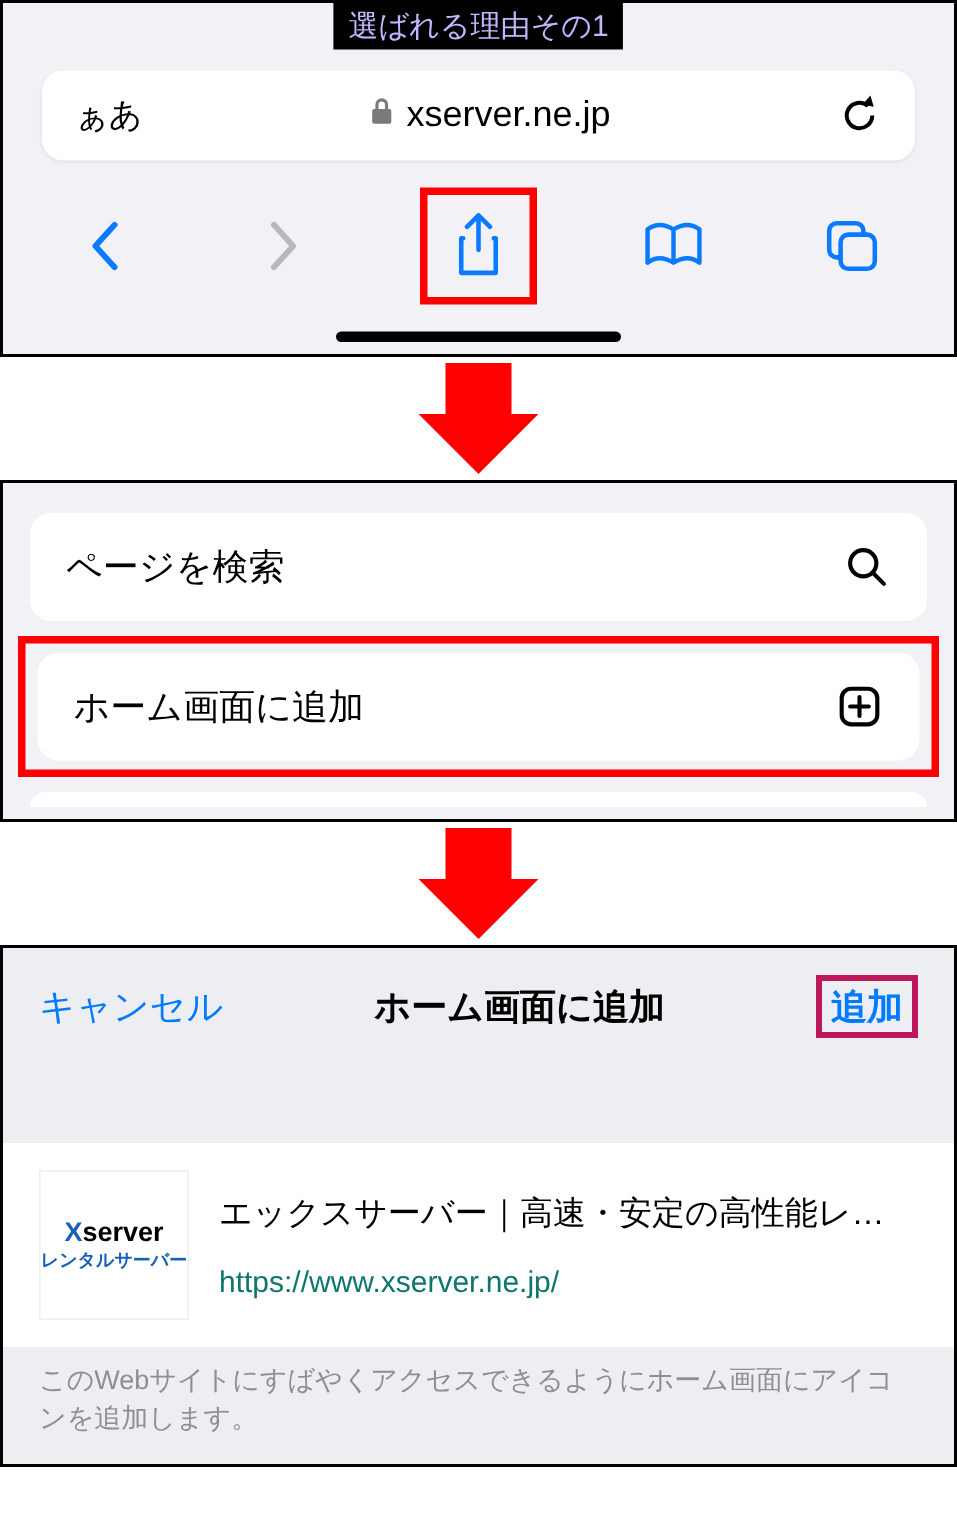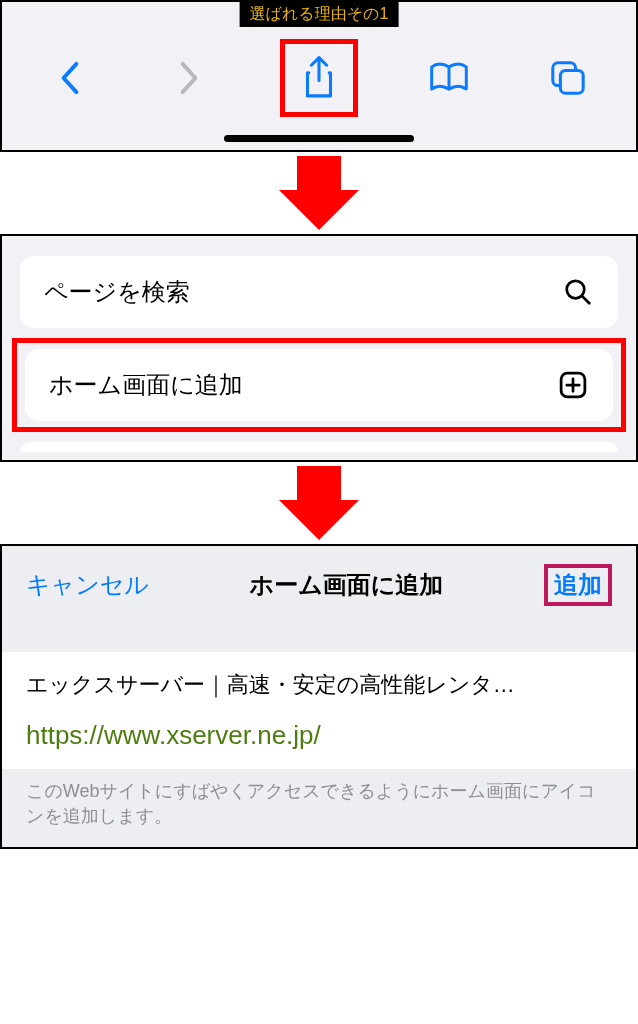--- a/index.html
+++ b/index.html
@@ -10,22 +10,22 @@
   }
   .panel {
     border: 2px solid #000;
     margin: 0;
     background: #f2f2f6;
     overflow: hidden;
   }
   
   .p1-caption {
     background: #000;
-    color: #eab308;
-    font-size: 16px;
+    color: #c4b5fd;
+    font-size: 20px;
     padding: 2px 10px;
     display: inline-block;
     position: relative;
     left: 50%;
     transform: translateX(-50%);
   }
   .addressbar-wrap {
     padding: 14px 26px 6px 26px;
   }
   .addressbar {
@@ -96,21 +96,21 @@
     border-radius: 14px 14px 0 0;
     margin: 10px 18px 0 18px;
     height: 10px;
   }
 
   
   .p3-header {
     display:flex;
     justify-content:space-between;
     align-items:center;
-    padding: 18px 24px 46px 24px;
+    padding: 18px 24px 70px 24px;
     background:#edeef2;
   }
   .p3-cancel { color:#007aff; font-size:24px; }
   .p3-title  { font-size:24px; font-weight:700; }
   .p3-add    { color:#007aff; font-size:24px; font-weight:700; border:4px solid #be185d; padding: 1px 6px; }
   .p3-main {
     background:#fff;
     padding: 18px 24px 18px 24px;
     display:flex;
     align-items:center;
@@ -120,36 +120,55 @@
     width:100px; height:100px;
     display:flex; flex-direction:column; align-items:center; justify-content:center;
     border:1px solid #eee;
     font-size:11px;
   }
   .p3-favicon .line1 { font-weight:700; font-size:18px; color:#000; }
   .p3-favicon .line1 .x { color:#1861b8; }
   .p3-favicon .line2 { color:#1861b8; font-size:12px; font-weight:700; }
   .p3-info { flex:1; overflow:hidden; }
   .p3-site-title { font-size:22px; white-space:nowrap; overflow:hidden; text-overflow:ellipsis; margin-bottom: 20px; }
-  .p3-site-url { font-size:26px; color:#4d7c0f; white-space:nowrap; overflow:hidden; text-overflow:ellipsis; }
+  .p3-site-url { font-size:20px; color:#0f766e; white-space:nowrap; overflow:hidden; text-overflow:ellipsis; }
   .p3-desc {
     background:#edeef2;
     font-size:18px;
     color:#8e8e93;
     padding: 10px 24px 18px 24px;
     line-height:1.4;
   }
 
   svg { display:block; }
 </style>
 </head>
 <body>
 
 <div class="panel">
   <span class="p1-caption">選ばれる理由その1</span>
+  <div class="addressbar-wrap">
+    <div class="addressbar">
+      <span class="addr-aa">ぁあ</span>
+      <span class="addr-center">
+        <span>
+          <svg class="lock-icon" viewBox="0 0 24 28">
+              <path fill="#7a7a7e" d="M6 12V8a6 6 0 0 1 12 0v4h1a2 2 0 0 1 2 2v10a2 2 0 0 1-2 2H5a2 2 0 0 1-2-2V14a2 2 0 0 1 2-2h1zm3 0h6V8a3 3 0 0 0-6 0v4z"></path>
+            </svg>
+        </span>
+        <span>xserver.ne.jp</span>
+      </span>
+      <span>
+        <svg width="30" height="34" viewBox="0 0 24 28">
+            <path fill="none" stroke="#000" stroke-width="2.2" d="M19 14a7 7 0 1 1-2.3-5.2"></path>
+            <path fill="#000" d="M18 3l1.8 6.2L13.6 8z"></path>
+          </svg>
+      </span>
+    </div>
+  </div>
   <div class="toolbar-row">
     <div class="tb-btn">
       <svg width="22" height="36" viewBox="0 0 16 28">
           <path fill="none" stroke="#0a7aff" stroke-width="3" stroke-linecap="round" stroke-linejoin="round" d="M13 3 3 14l10 11"></path>
         </svg>
     </div>
     <div class="tb-btn">
       <svg width="22" height="36" viewBox="0 0 16 28">
           <path fill="none" stroke="#b8b8bc" stroke-width="3" stroke-linecap="round" stroke-linejoin="round" d="M3 3l10 11L3 25"></path>
         </svg>
@@ -214,19 +233,23 @@
     <div class="arrow-head"></div>
 </div>
 
 <div class="panel">
   <div class="p3-header">
     <span class="p3-cancel">キャンセル</span>
     <span class="p3-title">ホーム画面に追加</span>
     <span class="p3-add">追加</span>
   </div>
   <div class="p3-main">
+    <div class="p3-favicon">
+      <div class="line1"><span class="x">X</span><span>server</span></div>
+      <div class="line2">レンタルサーバー</div>
+    </div>
     <div class="p3-info">
       <div class="p3-site-title">エックスサーバー｜高速・安定の高性能レンタ…</div>
       <div class="p3-site-url">https://www.xserver.ne.jp/</div>
     </div>
   </div>
   <div class="p3-desc">このWebサイトにすばやくアクセスできるようにホーム画面にアイコンを追加します。</div>
 </div>
 
 </body></html>

